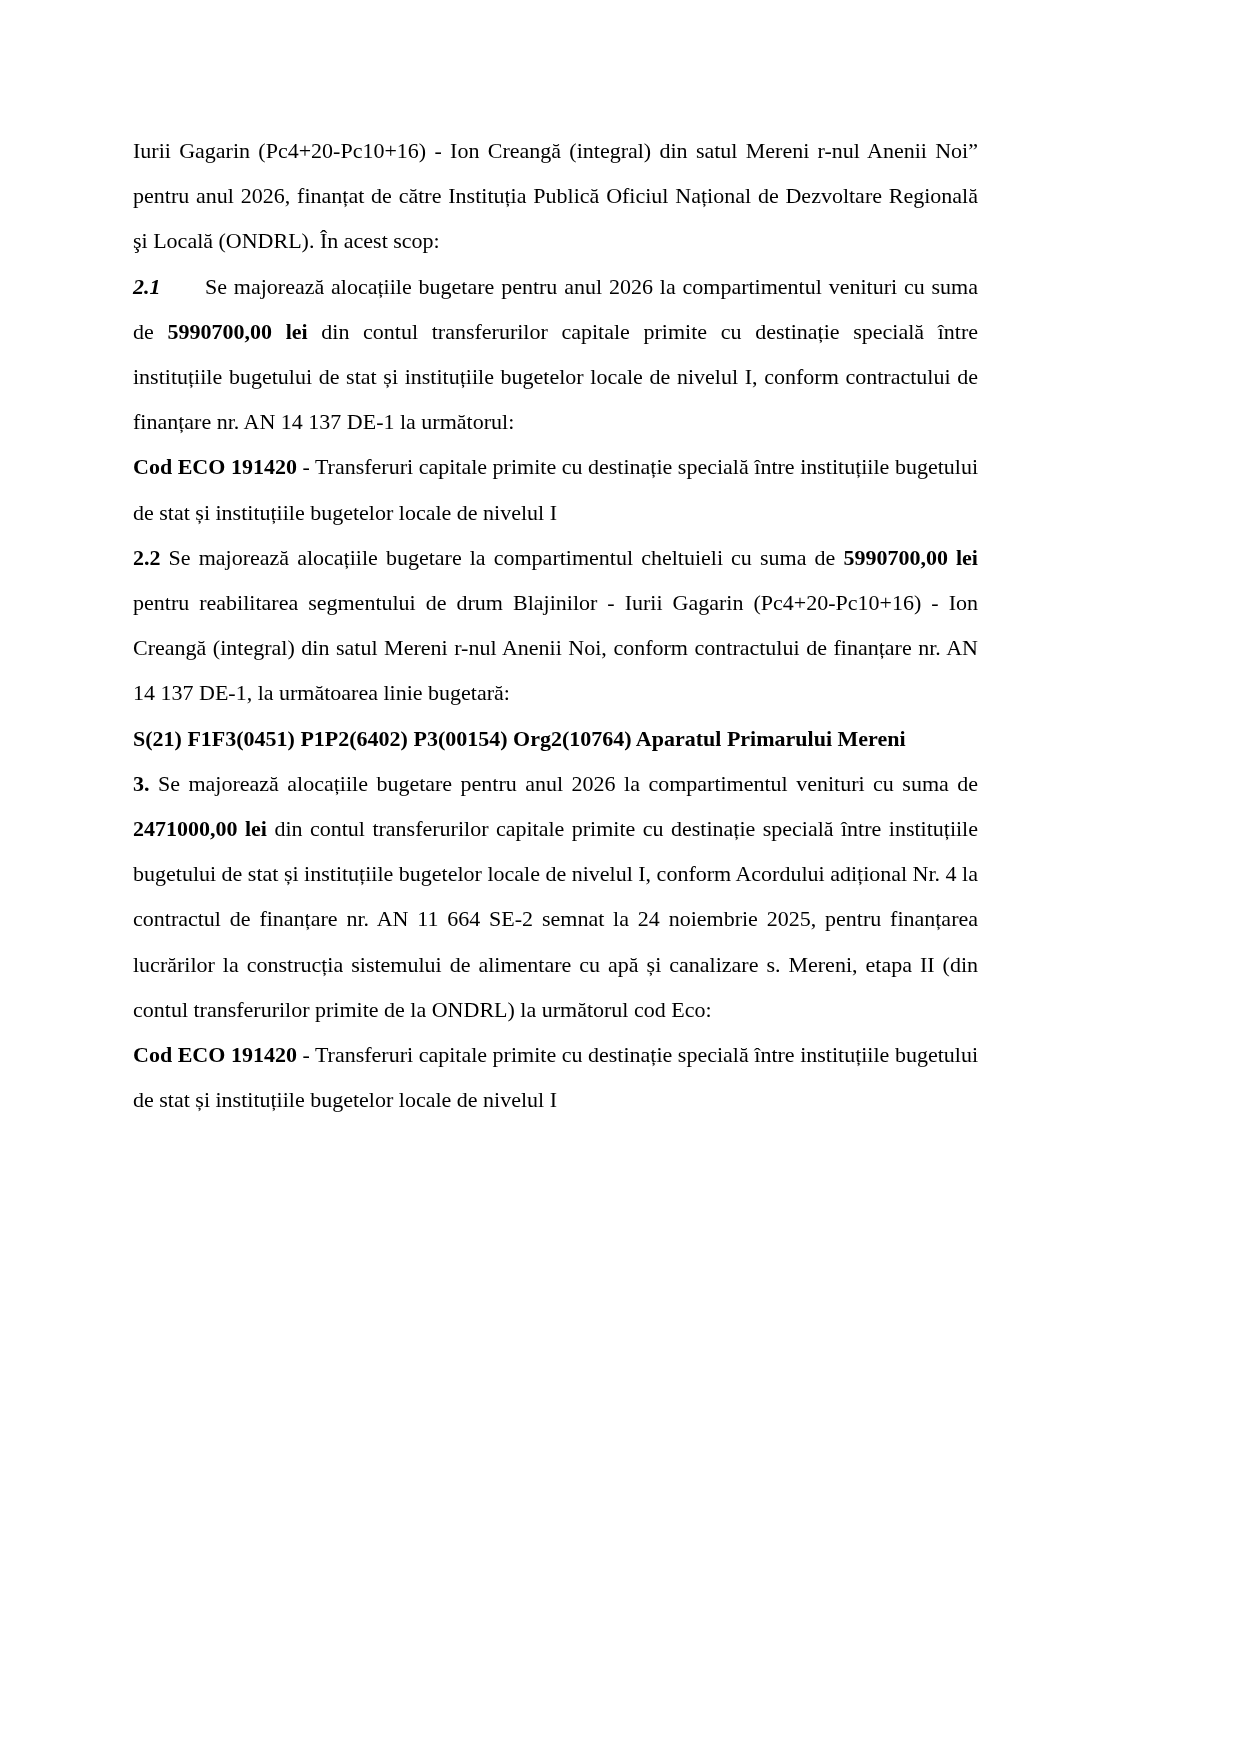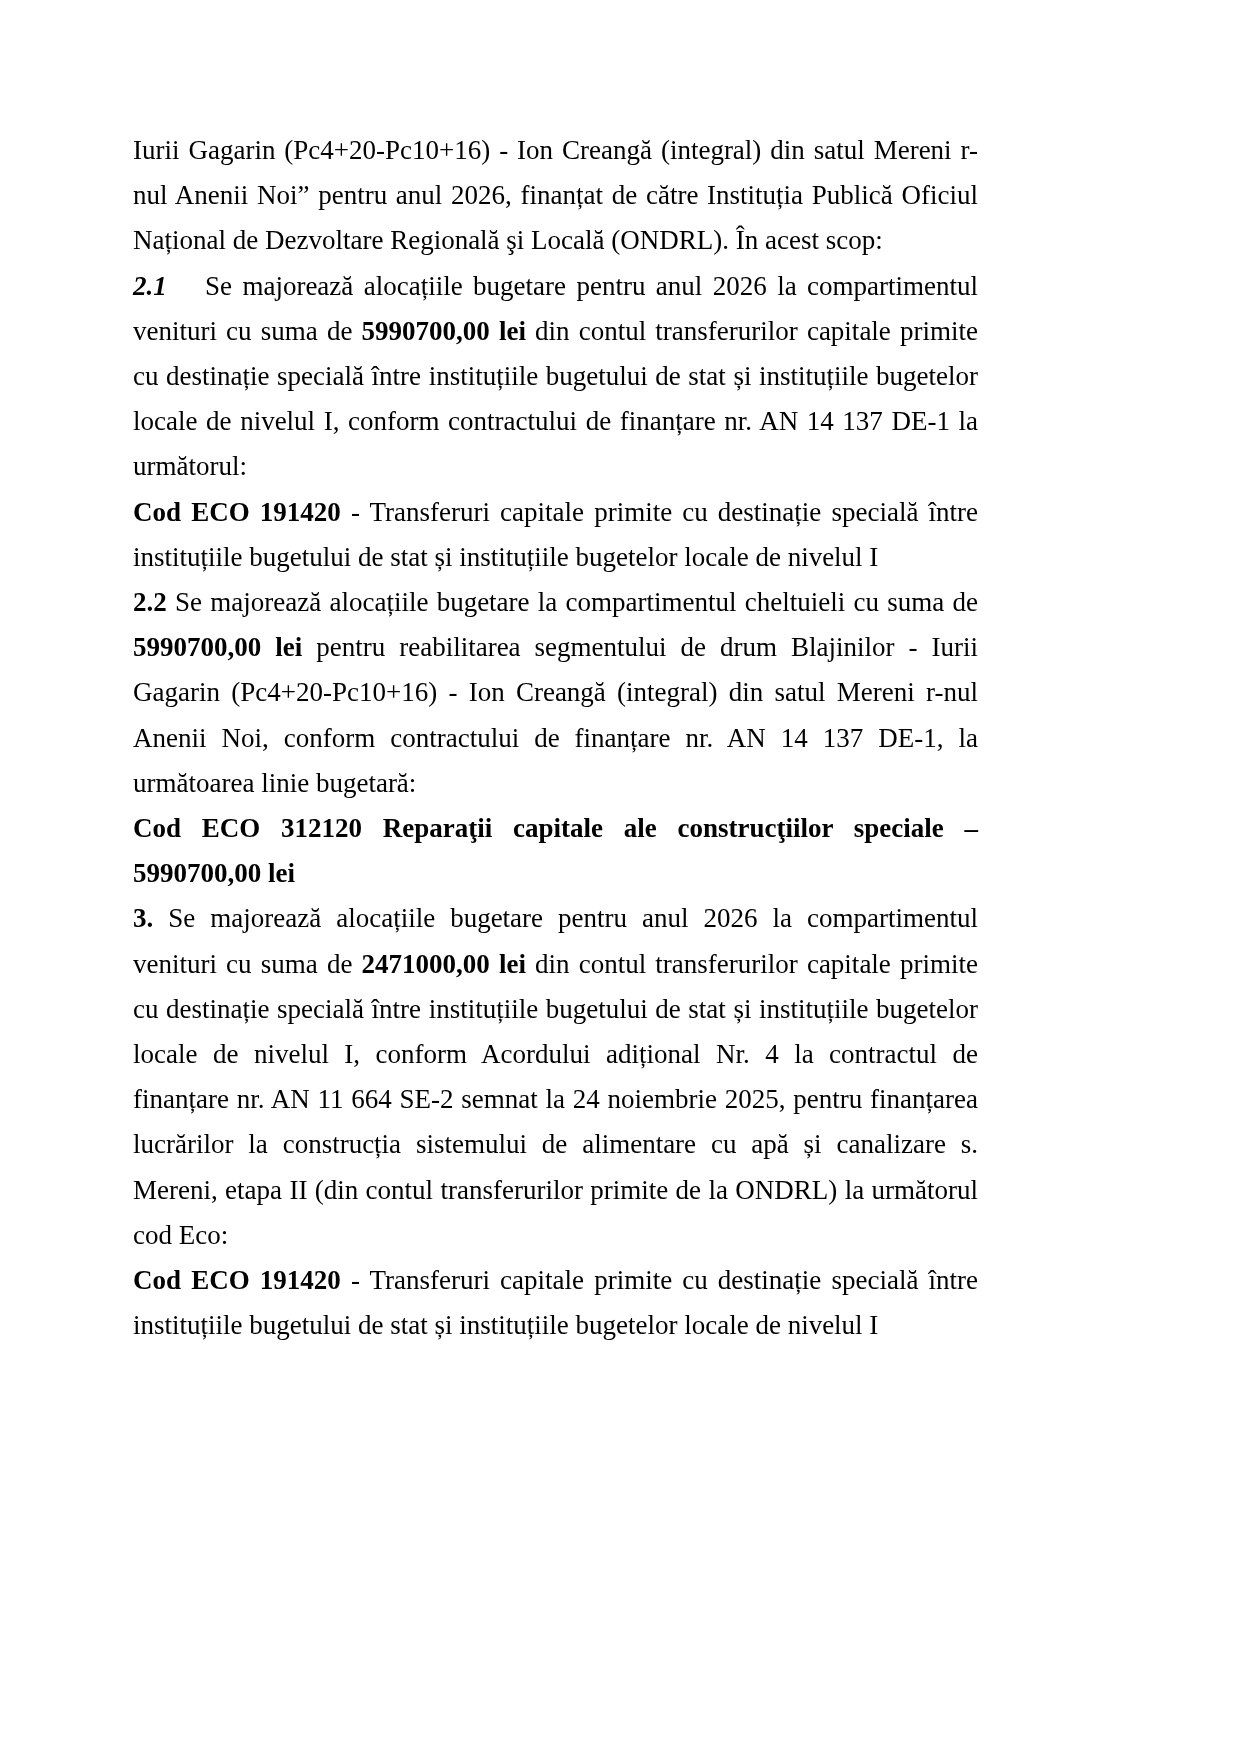--- a/index.html
+++ b/index.html
@@ -1,36 +1,36 @@
 <!DOCTYPE html>
 <html><head>
 <meta charset="utf-8">
 <style>
   html, body { margin: 0; padding: 0; background: #ffffff; }
   body { width: 1241px; height: 1755px; position: relative; overflow: hidden; }
   .page {
     position: absolute; left: 133px; top: 128px; width: 845px;
-    font-family: "Liberation Serif", serif; font-size: 27px; line-height: 45.2px; color: #000;
+    font-family: "Liberation Serif", serif; font-size: 22px; line-height: 45.2px; color: #000;
   }
   .p { margin: 0; text-align: justify; }
   .b { font-weight: bold; }
   .tab { display: inline-block; width: 72px; font-style: italic; }
   .last-line { text-align-last: left; }
 </style>
 </head>
 <body>
 
 <div class="page">
   <p class="p last-line"><span>Iurii Gagarin (Pc4+20-Pc10+16) - Ion Creangă (integral) din satul Mereni r-nul Anenii Noi” pentru anul 2026, finanțat de către Instituția Publică Oficiul Național de Dezvoltare Regională şi Locală (ONDRL). În acest scop:</span></p>
 
   <p class="p last-line"><span class="b tab">2.1</span><span>Se majorează alocațiile bugetare pentru anul 2026 la compartimentul venituri cu suma de </span><span class="b">5990700,00 lei</span><span> din contul transferurilor capitale primite cu destinație specială între instituțiile bugetului de stat și instituțiile bugetelor locale de nivelul I, conform contractului de finanțare nr. AN 14 137 DE-1 la următorul:</span></p>
 
   <p class="p last-line"><span class="b">Cod ECO 191420</span><span> - Transferuri capitale primite cu destinație specială între instituțiile bugetului de stat și instituțiile bugetelor locale de nivelul I</span></p>
 
   <p class="p last-line"><span class="b">2.2</span><span> Se majorează alocațiile bugetare la compartimentul cheltuieli cu suma de </span><span class="b">5990700,00 lei</span><span>  pentru reabilitarea segmentului de drum Blajinilor - Iurii Gagarin (Pc4+20-Pc10+16) - Ion Creangă (integral) din satul Mereni r-nul Anenii Noi, conform contractului de finanțare nr. AN 14 137 DE-1, la următoarea linie bugetară:</span></p>
 
+  <p class="p b last-line"><span>S(21) F1F3(0451) P1P2(6402) P3(00154) Org2(10764) Aparatul Primarului Mereni</span></p>
 
-  <p class="p b last-line"><span> Cod ECO 312120 Reparaţii capitale ale construcţiilor speciale – 5990700,00 lei</span></p>
 
   <p class="p last-line"><span class="b">3.</span><span> Se majorează alocațiile bugetare pentru anul 2026 la compartimentul venituri cu suma de </span><span class="b">2471000,00 lei</span><span> din contul transferurilor capitale primite cu destinație specială între instituțiile bugetului de stat și instituțiile bugetelor locale de nivelul I, conform  Acordului adițional Nr. 4 la contractul de finanțare nr. AN 11 664 SE-2 semnat la 24 noiembrie 2025, pentru finanțarea lucrărilor la construcția sistemului de alimentare cu apă și canalizare s. Mereni, etapa II (din contul transferurilor primite de la ONDRL) la următorul cod Eco:</span></p>
 
   <p class="p last-line"><span class="b">Cod ECO 191420</span><span> - Transferuri capitale primite cu destinație specială între instituțiile bugetului de stat și instituțiile bugetelor locale de nivelul I</span></p>
 </div>
 
 </body></html>

